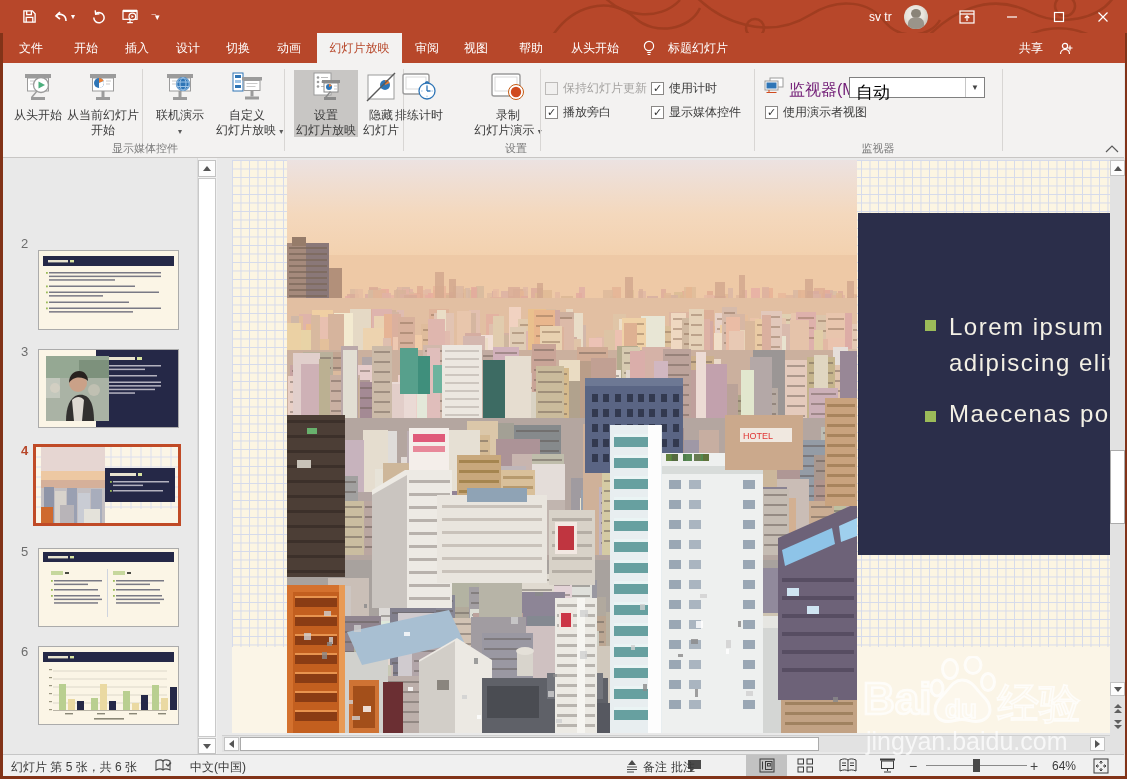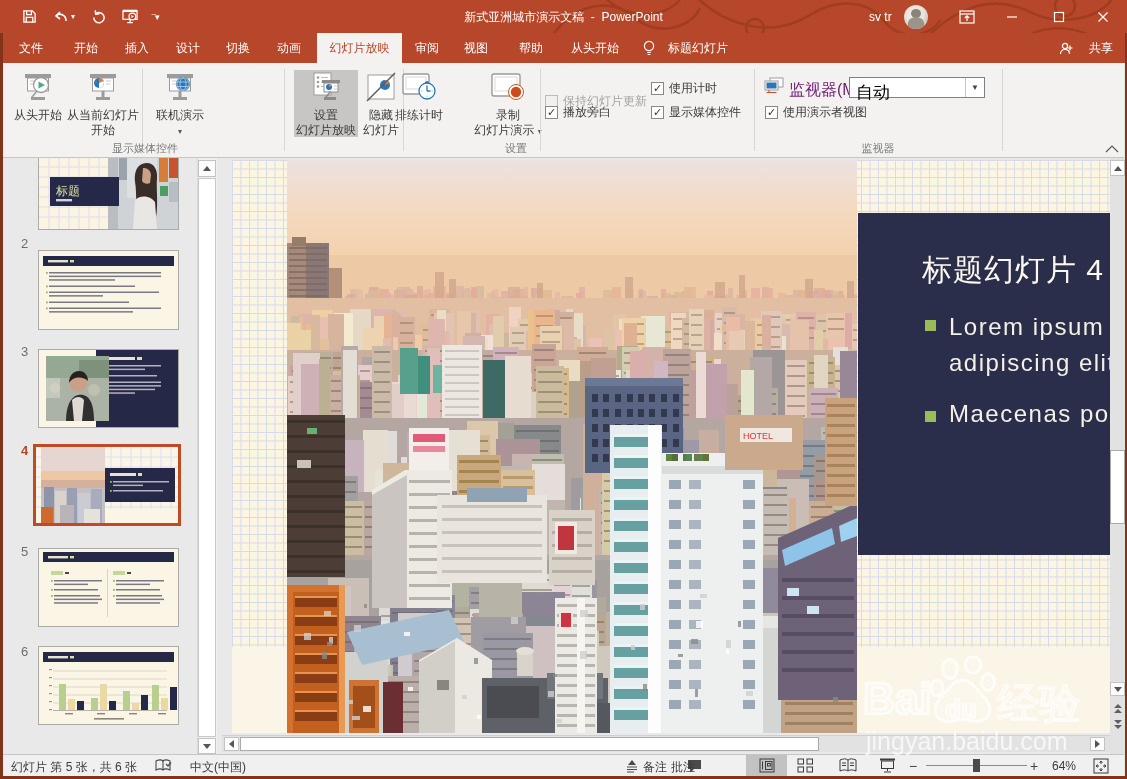--- a/index.html
+++ b/index.html
@@ -96,21 +96,20 @@
         </svg>
       <svg width="17" height="15" viewBox="0 0 18 16" fill="none" stroke="#fff" stroke-width="1.3">
           <rect x="1" y="2" width="15" height="9"></rect>
           <path d="M1 2 h15" stroke-width="2.5"></path>
           <circle cx="11" cy="8" r="3.6" fill="#b7472a"></circle>
           <path d="M10 6.5 l2.6 1.5 l-2.6 1.5 z" fill="#fff" stroke="none"></path>
           <path d="M8.5 11 v3 M5.5 14.5 h6"></path>
         </svg>
       <span style="color:#fff;font-size:9px;letter-spacing:-1px">▾<span style="position:relative;top:-4px;left:-7px;font-size:8px">–</span></span>
     </div>
-    <div class="title">新式亚洲城市演示文稿&nbsp;&nbsp;-&nbsp;&nbsp;PowerPoint</div>
     <div class="abs" style="left:869px;top:10px;color:#fff;font-size:12px">sv tr</div>
     <div class="abs" style="left:904px;top:5px;width:24px;height:24px;border-radius:50%;background:radial-gradient(circle at 45% 40%, #f4f2ee 0%, #e8e4dc 45%, #c9c4ba 75%, #b5b0a6 100%);overflow:hidden">
       <div class="abs" style="left:7px;top:4px;width:10px;height:9px;border-radius:50%;background:#8a8478"></div>
       <div class="abs" style="left:4px;top:12px;width:16px;height:12px;border-radius:50% 50% 0 0;background:#9a948a"></div>
     </div>
     <div class="winbtn" style="left:946px">
         <svg width="16" height="14" viewBox="0 0 16 14" fill="none" stroke="#fff" stroke-width="1.2">
           <rect x="1" y="1" width="14" height="12"></rect>
           <path d="M1 4 h14"></path>
           <path d="M8 11 v-5 M5.8 8 l2.2-2.2 L10.2 8"></path>
@@ -147,21 +146,21 @@
     <svg class="abs" style="left:642px;top:7px" width="14" height="17" viewBox="0 0 14 17" fill="none" stroke="#fff" stroke-width="1.2">
         <circle cx="7" cy="6" r="4.6"></circle>
         <path d="M5.2 12.5 h3.6 M5.6 14.5 h2.8"></path>
       </svg>
     <div class="tab" style="left:668px;width:96px;text-align:left">标题幻灯片</div>
     <svg class="abs" style="left:1059px;top:8px" width="15" height="15" viewBox="0 0 15 15" fill="none" stroke="#fff" stroke-width="1.2">
         <circle cx="6" cy="5" r="2.6"></circle>
         <path d="M1.5 13 c0-3 2-4.5 4.5-4.5 s4.5 1.5 4.5 4.5"></path>
         <path d="M11 4.5 v5 M8.5 7 h5"></path>
       </svg>
-    <div class="tab" style="left:1077px;width:36px;text-align:right">共享</div>
+    <div class="tab" style="left:1013px;width:36px;text-align:center">共享</div>
   </div>
   <div id="ribbon">
     <div class="rbtn" style="left:5px;width:60px">
       <svg class="ric" width="34" height="34" viewBox="0 0 34 34">
           <rect x="4" y="3" width="26" height="4" fill="#9b9b9b"></rect>
           <rect x="6.5" y="7" width="21" height="13" fill="#fff" stroke="#9b9b9b"></rect>
           <path d="M9 10 h10 M9 13 h8" stroke="#c9c9c9"></path>
           <path d="M17 20 l-5 6 h-2 l6 -7 z" fill="#9b9b9b"></path>
           <rect x="10" y="26" width="14" height="3" fill="#9b9b9b"></rect>
           <circle cx="20" cy="14" r="7.5" fill="#fff" stroke="#9b9b9b" stroke-width="1.3"></circle>
@@ -189,20 +188,34 @@
           <rect x="6.5" y="7" width="21" height="13" fill="#fff" stroke="#9b9b9b"></rect>
           <path d="M9 10 h8 M9 13 h6" stroke="#c9c9c9"></path>
           <circle cx="20" cy="13" r="7" fill="#2e75b6"></circle>
           <circle cx="20" cy="13" r="6.2" fill="none" stroke="#9dc3e6" stroke-width="1"></circle>
           <ellipse cx="20" cy="13" rx="3" ry="6.2" fill="none" stroke="#9dc3e6"></ellipse>
           <path d="M14 11 h12 M14 15.5 h12" stroke="#9dc3e6"></path>
           <rect x="15.5" y="20" width="3" height="6" fill="#9b9b9b"></rect>
           <rect x="10" y="26" width="14" height="3" fill="#9b9b9b"></rect>
         </svg>
       联机演示<br><span class="dd">▾</span>
+    </div>
+    <div class="rbtn" style="left:213px;width:62px">
+      <svg class="ric" width="34" height="34" viewBox="0 0 34 34">
+          <rect x="3" y="2" width="10" height="18" fill="#fff" stroke="#2e75b6"></rect>
+          <rect x="5" y="4" width="6" height="3" fill="#2e75b6"></rect>
+          <rect x="5" y="9" width="6" height="3" fill="#9dc3e6"></rect>
+          <rect x="5" y="14" width="6" height="3" fill="#2e75b6"></rect>
+          <rect x="12" y="6" width="20" height="3.5" fill="#9b9b9b"></rect>
+          <rect x="14" y="9.5" width="16" height="10" fill="#fff" stroke="#9b9b9b"></rect>
+          <path d="M16.5 12.5 h11 M16.5 15.5 h9" stroke="#c9c9c9"></path>
+          <rect x="20.5" y="19.5" width="3" height="6" fill="#9b9b9b"></rect>
+          <rect x="15" y="25.5" width="14" height="3" fill="#9b9b9b"></rect>
+        </svg>
+      自定义<br>幻灯片放映 <span class="dd">▾</span>
     </div>
     <div class="rsep" style="left:281px"></div>
     <div class="abs" style="left:291px;top:7px;width:64px;height:67px;background:#c8c6c4"></div>
     <div class="rbtn" style="left:291px;width:64px">
       <svg class="ric" width="34" height="34" viewBox="0 0 34 34">
           <rect x="5" y="2" width="17" height="22" fill="#fff" stroke="#9b9b9b"></rect>
           <circle cx="9" cy="6.5" r="1.3" fill="#9b9b9b"></circle>
           <circle cx="9" cy="11" r="1.3" fill="#9b9b9b"></circle>
           <circle cx="9" cy="15.5" r="1.3" fill="#9b9b9b"></circle>
           <path d="M12 6.5 h7 M12 11 h7 M12 15.5 h7" stroke="#bbb"></path>
@@ -242,21 +255,21 @@
     <div class="rbtn" style="left:470px;width:70px">
       <svg class="ric" width="36" height="34" viewBox="0 0 36 34">
           <rect x="2" y="3" width="28" height="22" rx="2" fill="#fff" stroke="#9b9b9b" stroke-width="1.4"></rect>
           <rect x="5" y="6" width="22" height="14" fill="none" stroke="#d9d9d9"></rect>
           <circle cx="26" cy="21" r="7.5" fill="#fff" stroke="#c55a11" stroke-width="1"></circle>
           <circle cx="26" cy="21" r="5.2" fill="#d04a1d"></circle>
         </svg>
       录制<br>幻灯片演示 <span class="dd">▾</span>
     </div>
     <div class="rsep" style="left:537px"></div>
-    <div class="chk dis" style="left:542px;top:30px"><span class="box dis"></span>保持幻灯片更新</div>
+    <div class="chk dis" style="left:542px;top:17px"><span class="box dis"></span>保持幻灯片更新</div>
     <div class="chk" style="left:648px;top:17px"><span class="box">✓</span>使用计时</div>
     <div class="chk" style="left:542px;top:41px"><span class="box">✓</span>播放旁白</div>
     <div class="chk" style="left:648px;top:41px"><span class="box">✓</span>显示媒体控件</div>
     <div class="rsep" style="left:751px"></div>
     <svg class="abs" style="left:760px;top:13px" width="22" height="20" viewBox="0 0 22 20">
         <rect x="7" y="2" width="13" height="9" fill="#fff" stroke="#9b9b9b"></rect>
         <rect x="2" y="5" width="13" height="9" fill="#fff" stroke="#9b9b9b"></rect>
         <rect x="3.5" y="6.5" width="10" height="6" fill="#2e75b6"></rect>
         <path d="M6 14 v2 M3.5 16.5 h10" stroke="#d04a1d"></path>
       </svg>
@@ -270,40 +283,20 @@
     <div class="chk" style="left:762px;top:41px"><span class="box">✓</span>使用演示者视图</div>
     <div class="rsep" style="left:999px"></div>
     <div class="glabel" style="left:82px;width:120px">显示媒体控件</div>
     <div class="glabel" style="left:483px;width:60px">设置</div>
     <div class="glabel" style="left:845px;width:60px">监视器</div>
     <svg class="abs" style="left:1102px;top:82px" width="14" height="8" viewBox="0 0 14 8" fill="none" stroke="#5a5a5a" stroke-width="1.2">
         <path d="M1 7 L7 1 L13 7"></path>
       </svg>
   </div>
   <div id="panel">
-    <div class="thumb" style="top:-7px;height:79px">
-      <svg width="139" height="77" viewBox="0 0 139 77">
-        <rect width="139" height="77" fill="#fbf4e2"></rect>
-        <path d="M0 5 H139 M0 15 H139 M0 25 H139 M0 35 H139 M0 45 H139 M0 55 H139 M0 65 H139 M10 0 V77 M20 0 V77 M30 0 V77 M40 0 V77 M50 0 V77 M60 0 V77 M70 0 V77" stroke="#dcdfee" stroke-width="1"></path>
-        <rect x="69" y="0" width="70" height="77" fill="#cfd3d6"></rect>
-        <rect x="69" y="0" width="10" height="77" fill="#b9bdc2"></rect>
-        <rect x="80" y="2" width="8" height="26" fill="#9aa2ab"></rect>
-        <rect x="120" y="0" width="9" height="30" fill="#d77d3a"></rect>
-        <rect x="130" y="4" width="9" height="22" fill="#c5542f"></rect>
-        <rect x="121" y="34" width="8" height="10" fill="#4a9e63"></rect>
-        <rect x="130" y="30" width="9" height="20" fill="#b8bdc4"></rect>
-        <rect x="88" y="6" width="30" height="40" fill="#dde0e3"></rect>
-        <path d="M103 12 c10 -4 16 4 15 14 c-1 12 2 30 -2 44 l-16 0 c-4 -16 -2 -30 -4 -40 c-1 -10 2 -16 7 -18z" fill="#3a2d28"></path>
-        <path d="M96 48 c6 -6 16 -4 20 2 l2 27 l-24 0z" fill="#e9e7e4"></path>
-        <path d="M104 16 a7 7 0 0 1 8 7 l-1 8 a6 6 0 0 1 -8 -2z" fill="#caa188"></path>
-        <rect x="11" y="25" width="69" height="29" fill="#252847"></rect>
-        <text x="17" y="43" font-size="12" fill="#d9e4a2" font-family="Liberation Sans">标题</text>
-        <rect x="17" y="47" width="16" height="2.4" fill="#cfd2de"></rect>
-      </svg>
-    </div>
     <div class="snum" style="left:18px;top:78px">2</div>
     <div class="thumb" style="top:92px;height:80px">
       <svg width="139" height="78" viewBox="0 0 139 78">
         <rect width="139" height="78" fill="#fbf5e6"></rect>
         <rect x="4" y="5" width="131" height="10" fill="#252847"></rect>
         <rect x="9" y="9" width="20" height="2.4" fill="#e8e3cf"></rect>
           <rect x="31" y="9" width="4" height="2.4" fill="#d9e4a2"></rect>
         <g fill="#2b2e4a" opacity="0.62">
           <rect x="10" y="21" width="112" height="1.5"></rect>
             <rect x="10" y="24.6" width="112" height="1.5"></rect>
@@ -2526,21 +2519,20 @@
             <rect x="408" y="529" width="3" height="8" fill="#8a8a8a" opacity="0.8"></rect>
             <rect x="77" y="444" width="3" height="4" fill="#8a8a8a" opacity="0.8"></rect>
             <rect x="344" y="485" width="4" height="5" fill="#d0d0d0" opacity="0.8"></rect>
             <rect x="404" y="479" width="7" height="5" fill="#8a8a8a" opacity="0.8"></rect>
             <rect x="67" y="465" width="7" height="7" fill="#d0d0d0" opacity="0.8"></rect>
             <rect x="269" y="559" width="6" height="4" fill="#d0d0d0" opacity="0.8"></rect>
             <rect x="224" y="457" width="7" height="7" fill="#d0d0d0" opacity="0.8"></rect>
             <rect x="61" y="540" width="5" height="4" fill="#d0d0d0" opacity="0.8"></rect>
           </svg></div>
       <div id="navypanel">
-        <div class="abs" style="left:64px;top:37px;font-size:30px;letter-spacing:1px;color:#fbf8ef;white-space:nowrap">标题幻灯片 4</div>
         <div class="abs" style="left:67px;top:107px;width:11px;height:11px;background:#9bbb59"></div>
         <div class="abs" style="left:91px;top:96px;font-size:24px;letter-spacing:1.5px;line-height:36px;color:#f3f0e5;white-space:nowrap">Lorem ipsum dolor<br>adipiscing elit.</div>
         <div class="abs" style="left:67px;top:198px;width:11px;height:11px;background:#9bbb59"></div>
         <div class="abs" style="left:91px;top:187px;font-size:24px;letter-spacing:1.5px;color:#f3f0e5;white-space:nowrap">Maecenas porttitor</div>
       </div>
     </div>
   </div>
   <div id="vsb">
     <div class="sbbtn" style="left:0;top:2px;width:15px;height:16px">
         <div class="tri" style="border-left:4px solid transparent;border-right:4px solid transparent;border-bottom:5px solid #555"></div>

